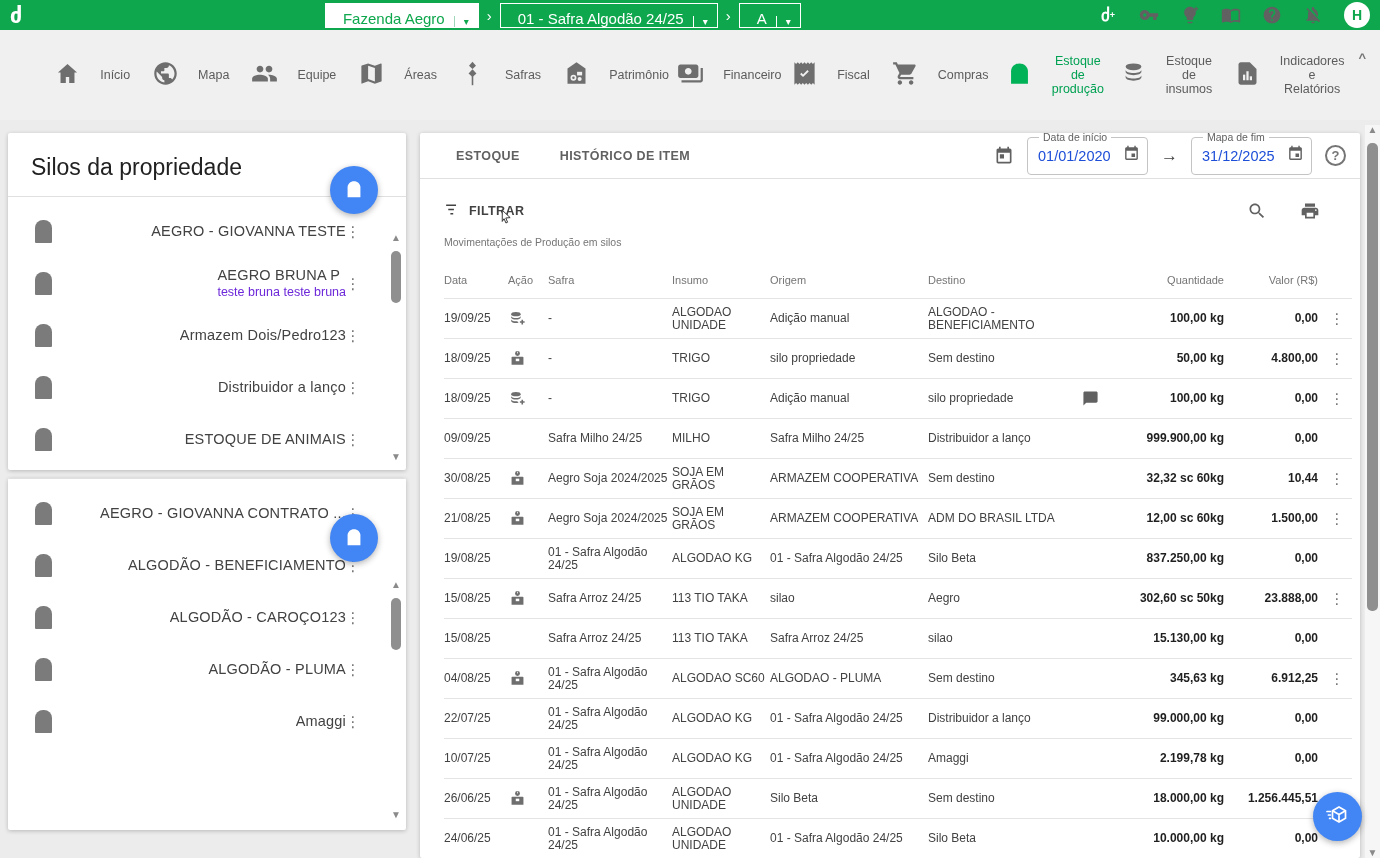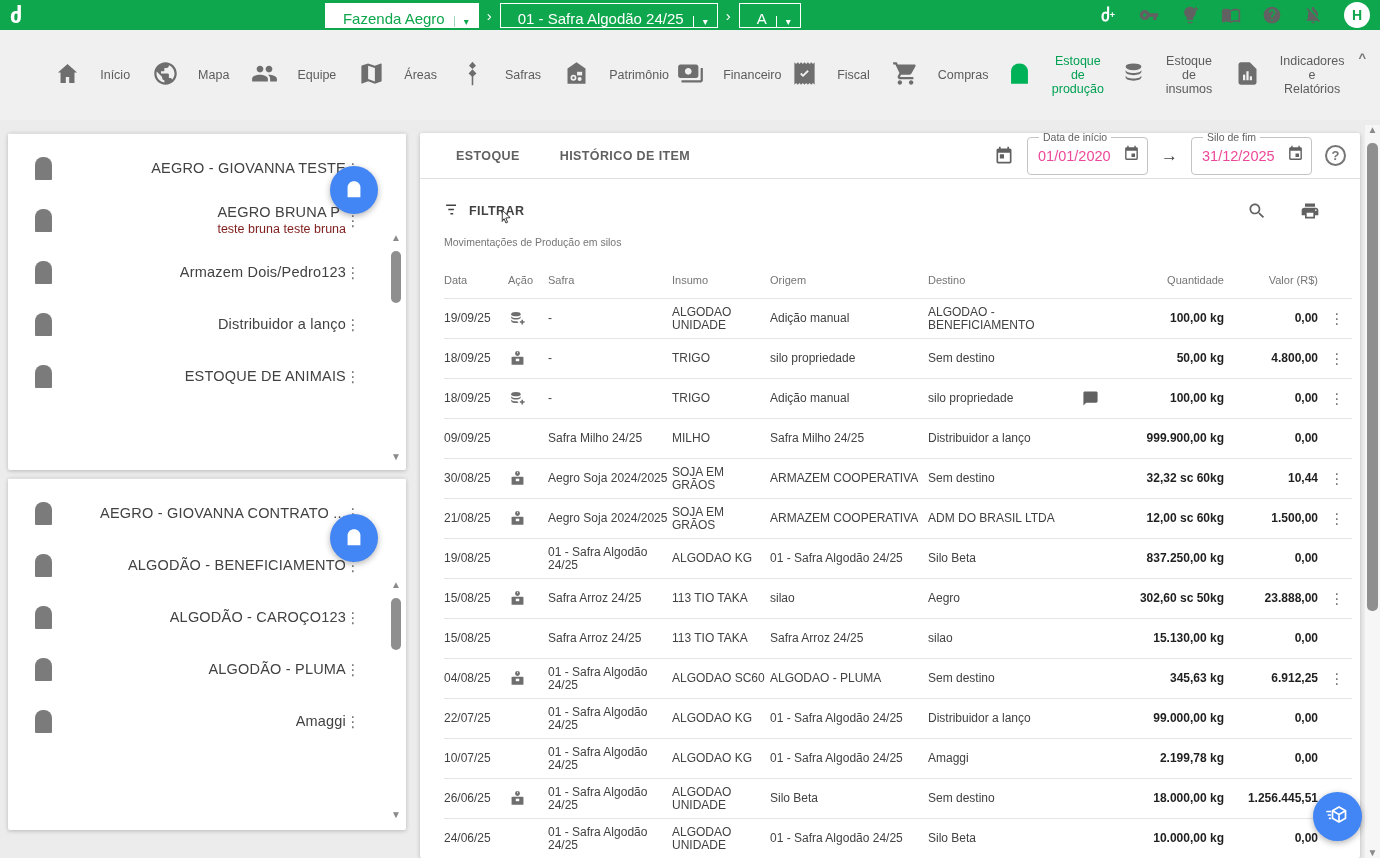--- a/index.html
+++ b/index.html
@@ -53,21 +53,21 @@
          display:flex; align-items:center; justify-content:center; cursor:pointer; }
   .silo-fab { position:absolute; right:28px; width:48px; height:48px; z-index:5; }
   #card-property .silo-fab { top:33px; }
   #card-third   .silo-fab { top:36px; }
   .silo-fab svg { width:22px; height:22px; fill:#fff; }
   .silo-list { padding-top:8px; }
   .list-item { display:flex; align-items:center; height:52px; padding:0 60px 0 27px; position:relative; cursor:pointer;justify-content:space-between; }
   .silo-ic { width:17px; height:23px; background:#7b7b7b; border-radius:8px 8px 1px 1px; flex:none; margin-right:29px; }
   .li-text { min-width:0; }
   .li-title { font-size:14.5px; color:#424242; letter-spacing:.2px; white-space:nowrap; overflow:hidden; }
-  .li-sub { font-size:12.5px; color:#7f1d1d; margin-top:2px; }
+  .li-sub { font-size:12.5px; color:#6d28d9; margin-top:2px; }
   .kebab { position:absolute; right:44px; top:50%; transform:translateY(-50%); color:#757575;
            font-size:15px; width:18px; text-align:center; cursor:pointer; line-height:1; }
   .list-scroll { position:absolute; right:3px; width:14px; display:flex; flex-direction:column; align-items:center; }
   #card-property .list-scroll { top:100px; bottom:8px; }
   #card-third   .list-scroll { top:102px; bottom:10px; }
   .scroll-arrow { color:#8a8a8a; font-size:10px; line-height:10px; cursor:pointer; }
   .scroll-track { flex:1; width:10px; position:relative; margin:4px 0; }
   .scroll-thumb { position:absolute; top:4px; left:0; width:10px; height:52px; background:#8f8f8f; border-radius:5px; cursor:grab; }
   .scroll-arrow.down { margin-top:auto; }
 
@@ -77,21 +77,21 @@
   .tab { height:100%; display:flex; align-items:center; padding:0 20px; font-size:12.5px; font-weight:bold;
          letter-spacing:.4px; color:#616161; cursor:pointer; position:relative; }
   .tab.active { color:#0aa152; }
   .tab.active::after { content:""; position:absolute; left:8px; right:8px; bottom:0; height:2px; background:#0aa152; }
   .dates { margin-left:auto; display:flex; align-items:center; gap:13px; }
   .icon-btn { background:none; border:none; cursor:pointer; display:flex; align-items:center; justify-content:center; padding:0; }
   .icon-btn svg { width:20px; height:20px; fill:#616161; }
   .date-field { width:121px; height:38px; border:1px solid #c4c4c4; border-radius:4px; position:relative;
                 display:flex; align-items:center; padding:0 7px 0 10px; background:#fff; }
   .date-label { position:absolute; top:-7px; left:11px; background:#fff; padding:0 4px; font-size:10.5px; color:#616161; white-space:nowrap; }
-  .date-value { font-size:14.5px; color:#ec4899; flex:1; }
+  .date-value { font-size:14.5px; color:#1d4ed8; flex:1; }
   .date-field svg { width:17px; height:17px; fill:#616161; }
   .arrow-sep { font-size:17px; color:#424242; }
   .help-btn { width:21px; height:21px; border-radius:50%; border:2px solid #757575; color:#757575;
               font-size:13px; font-weight:bold; display:flex; align-items:center; justify-content:center;
               background:none; cursor:pointer; }
 
   .toolbar { display:flex; padding:22px 24px 4px 24px; }
   .filter-btn { display:flex; align-items:center; gap:8px; background:none; border:none; cursor:pointer;
                 color:#424242; font-size:12.5px; font-weight:bold; letter-spacing:.4px; position:relative; }
   .filter-btn svg { width:17px; height:17px; fill:#424242; }
@@ -261,20 +261,21 @@
             <rect x="14" y="14.5" width="2" height="3.5" fill="#f0f0f0"></rect>
           </svg></span>
         <span class="nav-label">Indicadores e Relatórios</span>
       </div>
       <span class="nav-collapse">^</span>
   </nav>
 
   <div class="content">
 
     <section class="card silos-card" id="card-property">
+      <div class="card-title">Silos da propriedade</div>
       <div class="card-divider"></div>
       <button class="fab silo-fab">
         <span><svg viewBox="0 0 24 24">
               <path d="M5 10.2C5 6.5 8.1 3.6 12 3.6s7 2.9 7 6.6V21H5z"></path>
             </svg></span>
       </button>
       <div class="silo-list" id="list-property">
           <div class="list-item">
             <span class="silo-ic"></span>
             <div class="li-text">
@@ -386,21 +387,21 @@
             </button>
           <div class="date-field">
             <span class="date-label">Data de início</span>
             <span class="date-value">01/01/2020</span>
             <span><svg viewBox="0 0 24 24" fill="#616161">
                   <path d="M19 3h-1V1h-2v2H8V1H6v2H5c-1.11 0-1.99.9-1.99 2L3 19c0 1.1.89 2 2 2h14c1.1 0 2-.9 2-2V5c0-1.1-.9-2-2-2zm0 16H5V8h14v11zm-7-7h5v5h-5z"></path>
                 </svg></span>
           </div>
           <span class="arrow-sep">→</span>
           <div class="date-field">
-            <span class="date-label">Silo de fim</span>
+            <span class="date-label">Mapa de fim</span>
             <span class="date-value">31/12/2025</span>
             <span><svg viewBox="0 0 24 24" fill="#616161">
                   <path d="M19 3h-1V1h-2v2H8V1H6v2H5c-1.11 0-1.99.9-1.99 2L3 19c0 1.1.89 2 2 2h14c1.1 0 2-.9 2-2V5c0-1.1-.9-2-2-2zm0 16H5V8h14v11zm-7-7h5v5h-5z"></path>
                 </svg></span>
           </div>
           <button class="help-btn">?</button>
         </div>
       </div>
 
       <div class="toolbar">

